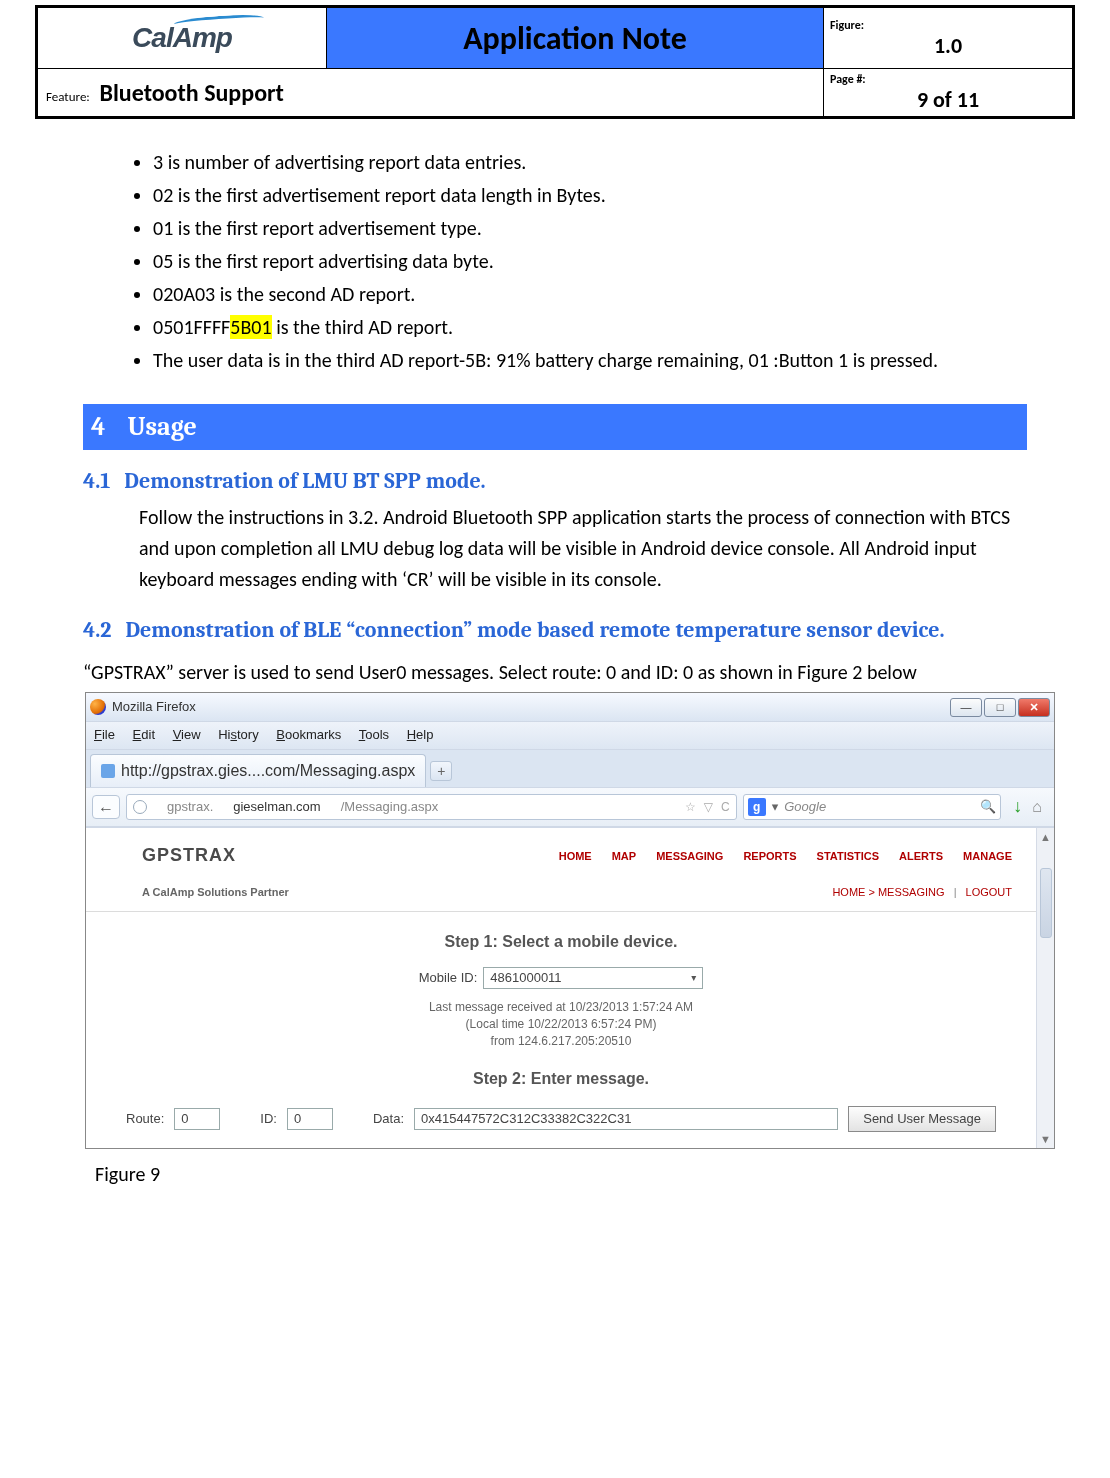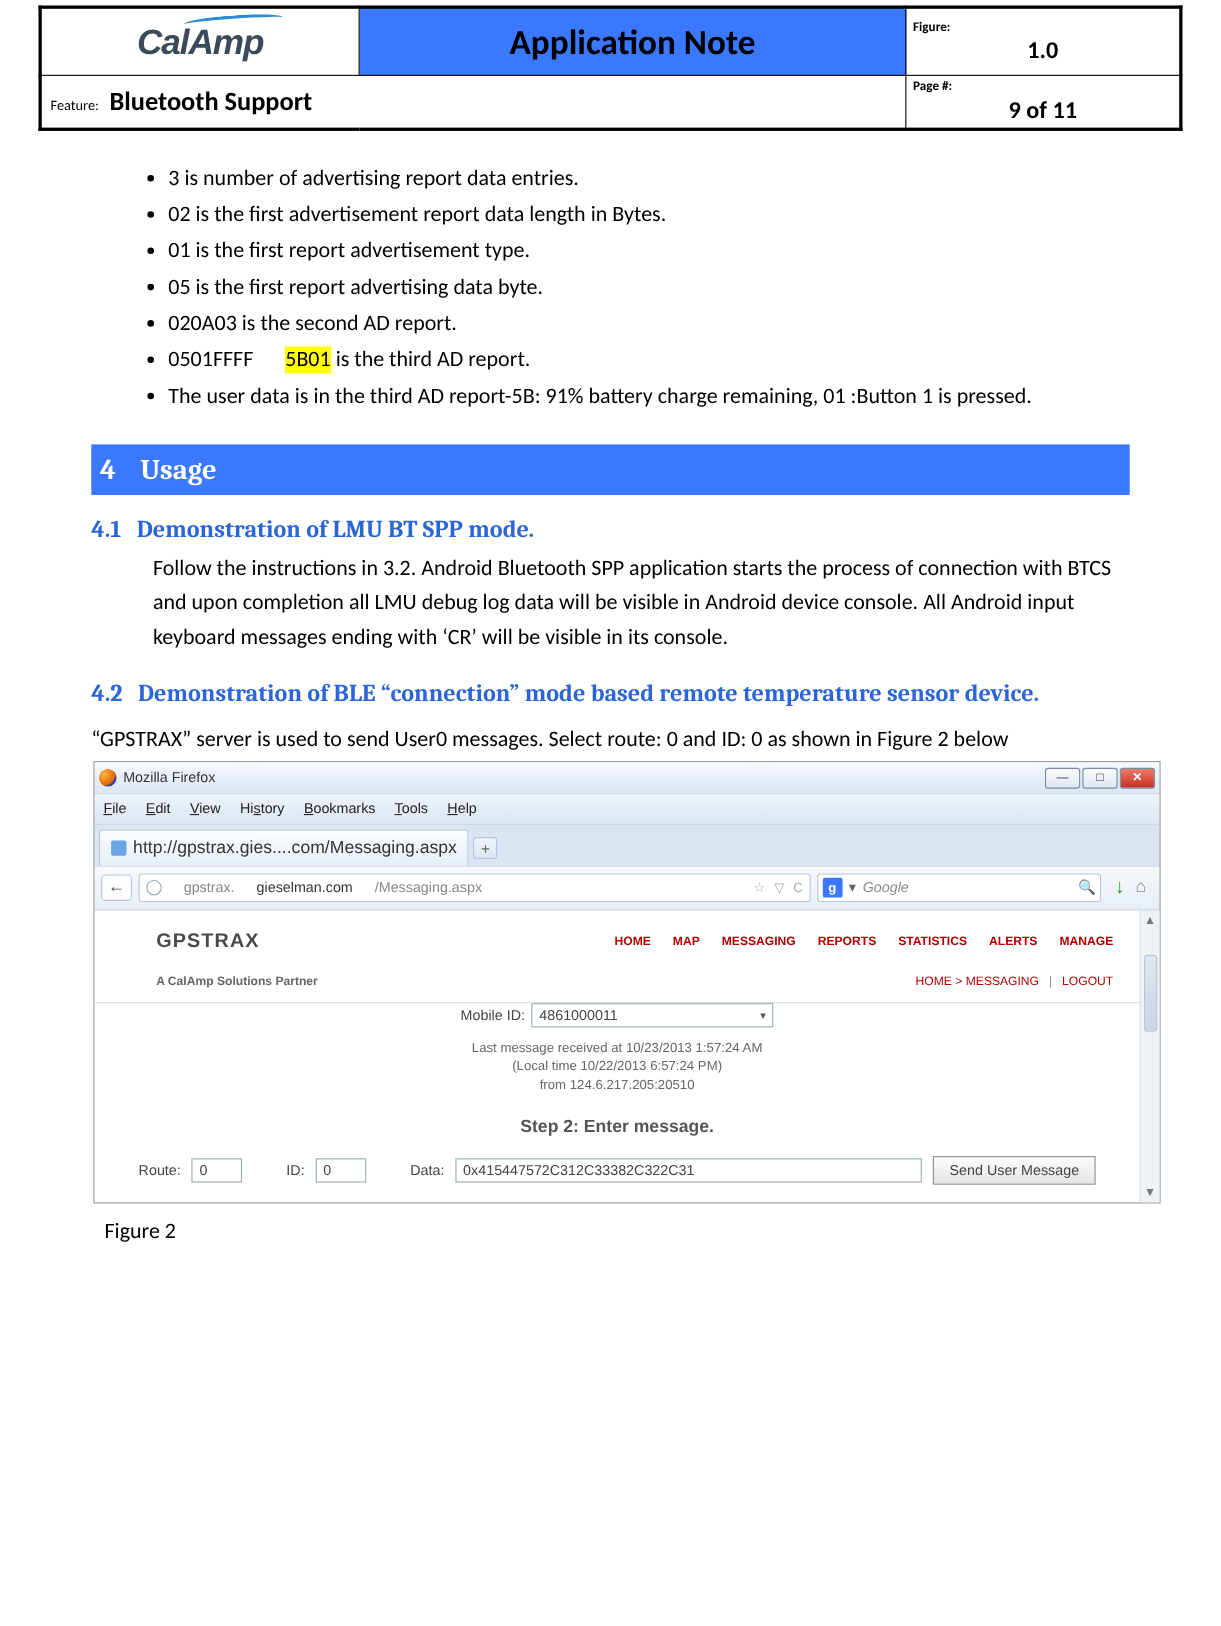--- a/index.html
+++ b/index.html
@@ -11,28 +11,28 @@
   .hdr td { border: 1px solid #000; padding: 0; vertical-align: middle; }
   .hdr .logo-cell { width: 290px; height: 62px; text-align: center; }
   .hdr .title-cell { background: #3a78ff; text-align: center; font-size: 32px; font-weight: bold; }
   .hdr .ver-cell { width: 250px; }
   .hdr .small-label { font-size: 12px; font-weight: bold; padding: 3px 6px 0 6px; }
   .hdr .small-val { font-size: 22px; font-weight: bold; text-align: center; padding-bottom: 3px; }
   .hdr .feat-cell { padding: 4px 8px; }
   .hdr .feat-label { font-size: 13px; }
   .hdr .feat-val { font-size: 24px; font-weight: bold; margin-left: 6px; }
 
-  .logo { font-family: Arial, sans-serif; font-size: 32px; font-weight: bold; font-style: italic; color: #3a4a5a; letter-spacing: -1px; display: inline-block; position: relative; }
+  .logo { font-family: Arial, sans-serif; font-size: 28px; font-weight: bold; font-style: italic; color: #3a4a5a; letter-spacing: -1px; display: inline-block; position: relative; }
   .logo .swoosh { position: absolute; top: -6px; left: 42px; width: 90px; height: 10px; border-top: 3px solid #2a8bd0; border-radius: 50% 50% 0 0; transform: rotate(-4deg); }
 
   
   .content { padding: 28px 48px 0 48px; font-size: 20px; line-height: 1.55; }
   ul.bullets { list-style: disc; padding-left: 70px; }
   ul.bullets li { margin-bottom: 2px; }
-  .hl { background: #ffff00; margin-left: 29px; }
+  .hl { background: #ffff00; }
 
   .sec-bar { background: #3a78ff; color: #fff; font-family: Cambria, Georgia, serif; font-weight: bold; font-size: 26px; padding: 3px 8px; margin: 28px 0 10px 0; }
   .sec-bar .num { margin-right: 22px; }
   .sub-h { color: #2a66d6; font-family: Cambria, Georgia, serif; font-weight: bold; font-size: 22px; margin: 14px 0 4px 0; }
   .sub-h .num { margin-right: 14px; }
   .indent { padding-left: 56px; }
   .para { margin-top: 10px; }
   .fig-cap { margin-top: 10px; margin-left: 12px; font-size: 20px; }
 
   
@@ -221,20 +221,21 @@
             <div class="tag">A CalAmp Solutions Partner</div>
             <div class="crumb">
               <span>HOME</span>
               <span class="gt">&gt;</span>
               <span>MESSAGING</span>
               <span class="sep">|</span>
               <span>LOGOUT</span>
             </div>
           </div>
 
+          <div class="step-h">Step 1: Select a mobile device.</div>
           <div class="row-center">
             <span>Mobile ID:</span>
             <div class="sel">
               <span>4861000011</span>
               <span class="car">▾</span>
             </div>
           </div>
           <div class="meta">
             <div>Last message received at 10/23/2013 1:57:24 AM</div>
             <div>(Local time 10/22/2013 6:57:24 PM)</div>
@@ -261,15 +262,15 @@
           </div>
         </div>
         <div class="vscroll">
           <div class="arr">▲</div>
           <div class="thumb"></div>
           <div class="arr" style="position:absolute;bottom:0;width:100%;">▼</div>
         </div>
       </div>
     </div>
 
-    <div class="fig-cap">Figure 2</div>
+    <div class="fig-cap">Figure 9</div>
   </div>
 </div>
 
 </body></html>

